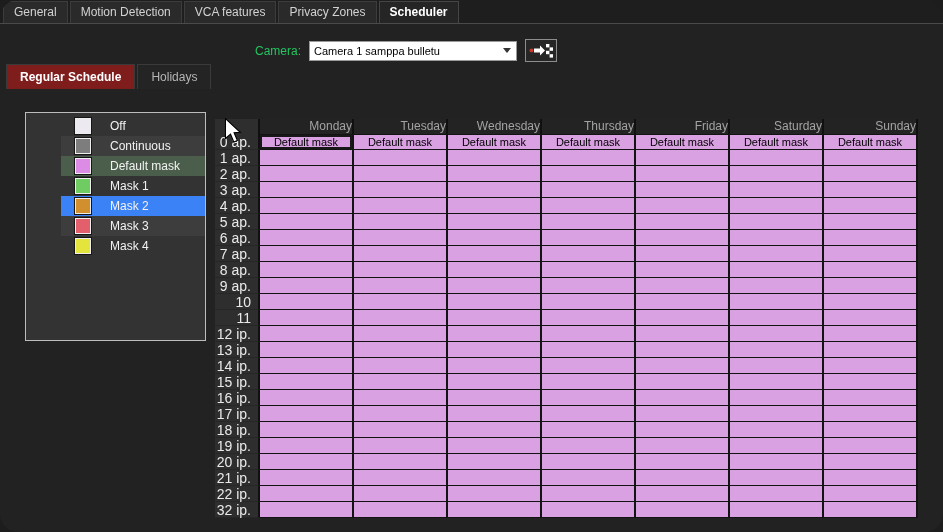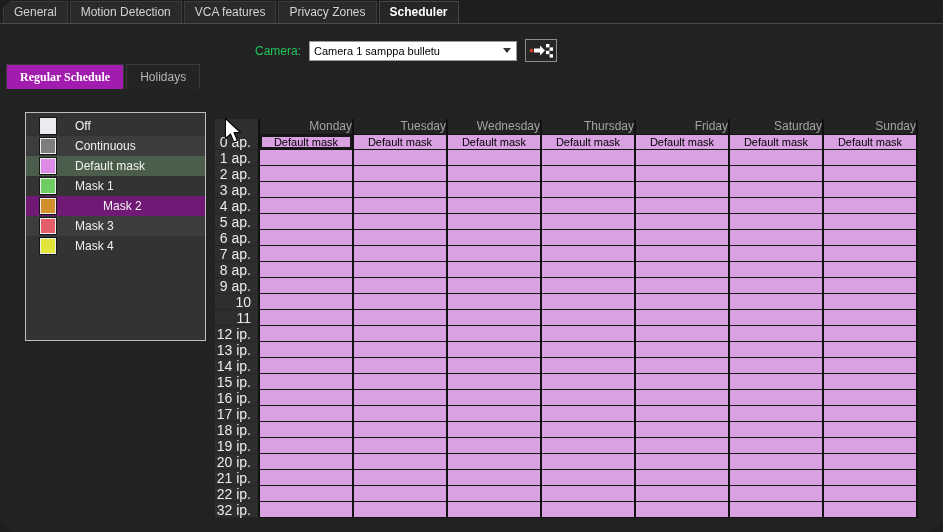--- a/index.html
+++ b/index.html
@@ -21,28 +21,28 @@
   .combo-text{color:#000;font-size:11px;white-space:nowrap;overflow:hidden;}
   .combo-arrow{width:0;height:0;border-left:4px solid transparent;border-right:4px solid transparent;
                border-top:5px solid #333;margin-right:3px;}
   .apply-btn{width:30px;height:21px;background:#262626;border:1px solid #8d8d8d;display:flex;
              align-items:center;justify-content:center;cursor:default;}
 
   
   .subtabbar{position:absolute;left:6px;top:64px;display:flex;align-items:flex-end;}
   .subtab{height:24px;line-height:24px;padding:0 13px;margin-right:2px;background:#242424;
           border:1px solid #3a3a3a;border-bottom:none;color:#b5b5b5;font-size:12px;cursor:default;}
-  .subtab.active{background:#a21caf;color:#ffffff;font-weight:bold;font-family:Liberation Serif, serif;}
+  .subtab.active{background:#7f1d1d;color:#ffffff;font-weight:bold;}
 
   
   .legend{position:absolute;left:25px;top:112px;width:181px;height:229px;background:#333333;
           border:1px solid #bdbdbd;box-sizing:border-box;padding-top:3px;}
-  .legend-row{height:20px;display:flex;align-items:center;padding-left:14px;}
+  .legend-row{height:20px;display:flex;align-items:center;padding-left:14px;margin-left:35px;}
   .legend-row:nth-child(2){background:#3d3d3d;}
-  .legend-row:nth-child(5){background:#701a75;gap:28px;}
+  .legend-row:nth-child(5){background:#3b82f6;}
   .legend-row:nth-child(6){background:#3d3d3d;}
   .legend-row.selected{background:#4b5e4b !important;}
   .swatch{width:14px;height:14px;border:1px solid #ededed;outline:1px solid #161616;display:inline-block;}
   .legend-label{margin-left:19px;font-size:12px;color:#f2f2f2;}
 
   
   .grid{position:absolute;left:215px;top:119px;display:grid;
         grid-template-columns:45px repeat(7,94px);grid-auto-rows:16px;grid-template-rows:15px;}
   .g-corner{background:#2e2e2e;border-right:2px solid #101010;}
   .g-dayhead{background:#232323;color:#a3a3a3;font-size:12px;text-align:right;line-height:15px;

